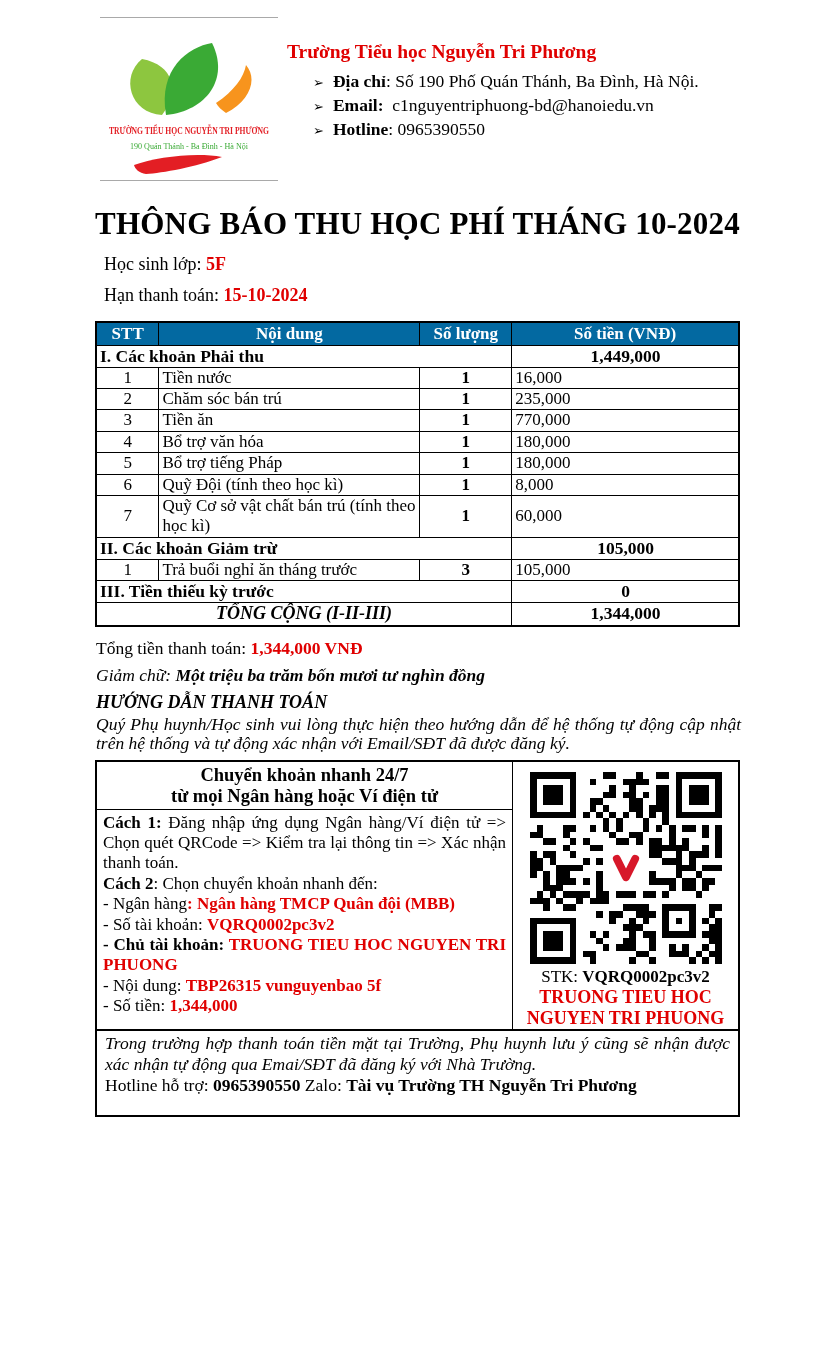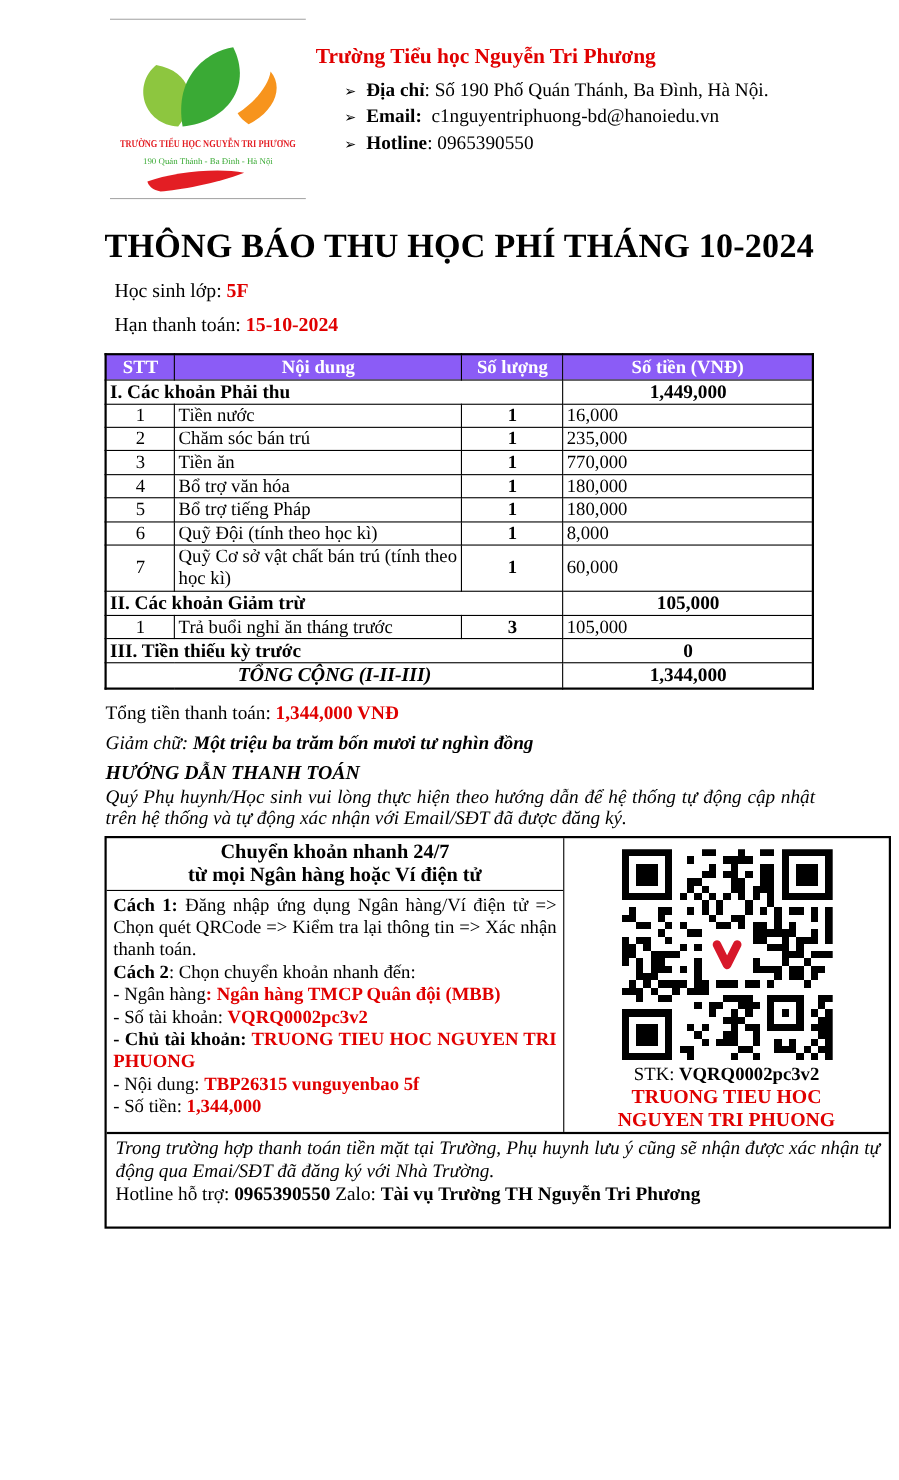--- a/index.html
+++ b/index.html
@@ -33,39 +33,39 @@
   .student .line2l { margin-top:21px; }
   .student .line2r { margin-top:10px; }
   .red-b { color:#e00000; font-weight:bold; }
   
   .fee-table {
     border-collapse:collapse; width:645px; margin:15px 0 0 95px;
     border:2px solid #000; font-size:17px;
   }
   .fee-table th, .fee-table td { border:1px solid #000; }
   .fee-table thead th {
-    background:#8b5cf6; color:#fff; font-weight:bold; text-align:center;
+    background:#0369a1; color:#fff; font-weight:bold; text-align:center;
     padding:1px 2px; line-height:1.15; font-size:17px;
   }
   .fee-table td { padding:0 3px; height:21px; line-height:1.2; }
   .td-stt { text-align:center; }
   .td-qty { text-align:center; font-weight:bold; }
   .td-amt { }
   .sec-label { font-weight:bold; font-size:17.5px; }
   .sec-amt { text-align:center; font-weight:bold; padding-right:2px !important; font-size:17.5px; }
   .total-label { font-weight:bold; font-style:italic; text-align:center; font-size:18px; }
   
   .sum-line { width:645px; margin:11px 0 0 96px; font-size:17.5px; }
   .sum-words { margin-top:6px; font-style:italic; }
   .sum-words b { font-weight:bold; }
   .guide-title { margin-top:6px; font-weight:bold; font-style:italic; font-size:18px; }
   .guide-text { width:645px; margin:2px 0 0 96px; font-style:italic; font-size:17.5px; line-height:1.1; text-align:justify; }
   
   .paybox {
-    width:715px; margin:7px 0 0 95px; border:2px solid #000;
+    width:645px; margin:7px 0 0 95px; border:2px solid #000;
     display:grid; grid-template-columns:416px 1fr;
   }
   .pay-left { border-right:1px solid #000; grid-column:1; grid-row:1; }
   .pay-left-head {
     border-bottom:1px solid #000; text-align:center; font-weight:bold;
     font-size:18.5px; line-height:1.12; padding:3px 0 2px 0;
   }
   .pay-left-body { padding:3px 6px 2px 6px; font-size:17px; line-height:1.2; text-align:justify; }
   .pay-left-body b { font-weight:bold; }
   .pay-right { grid-column:2; grid-row:1; display:flex; flex-direction:column; align-items:center; padding-top:10px; }

